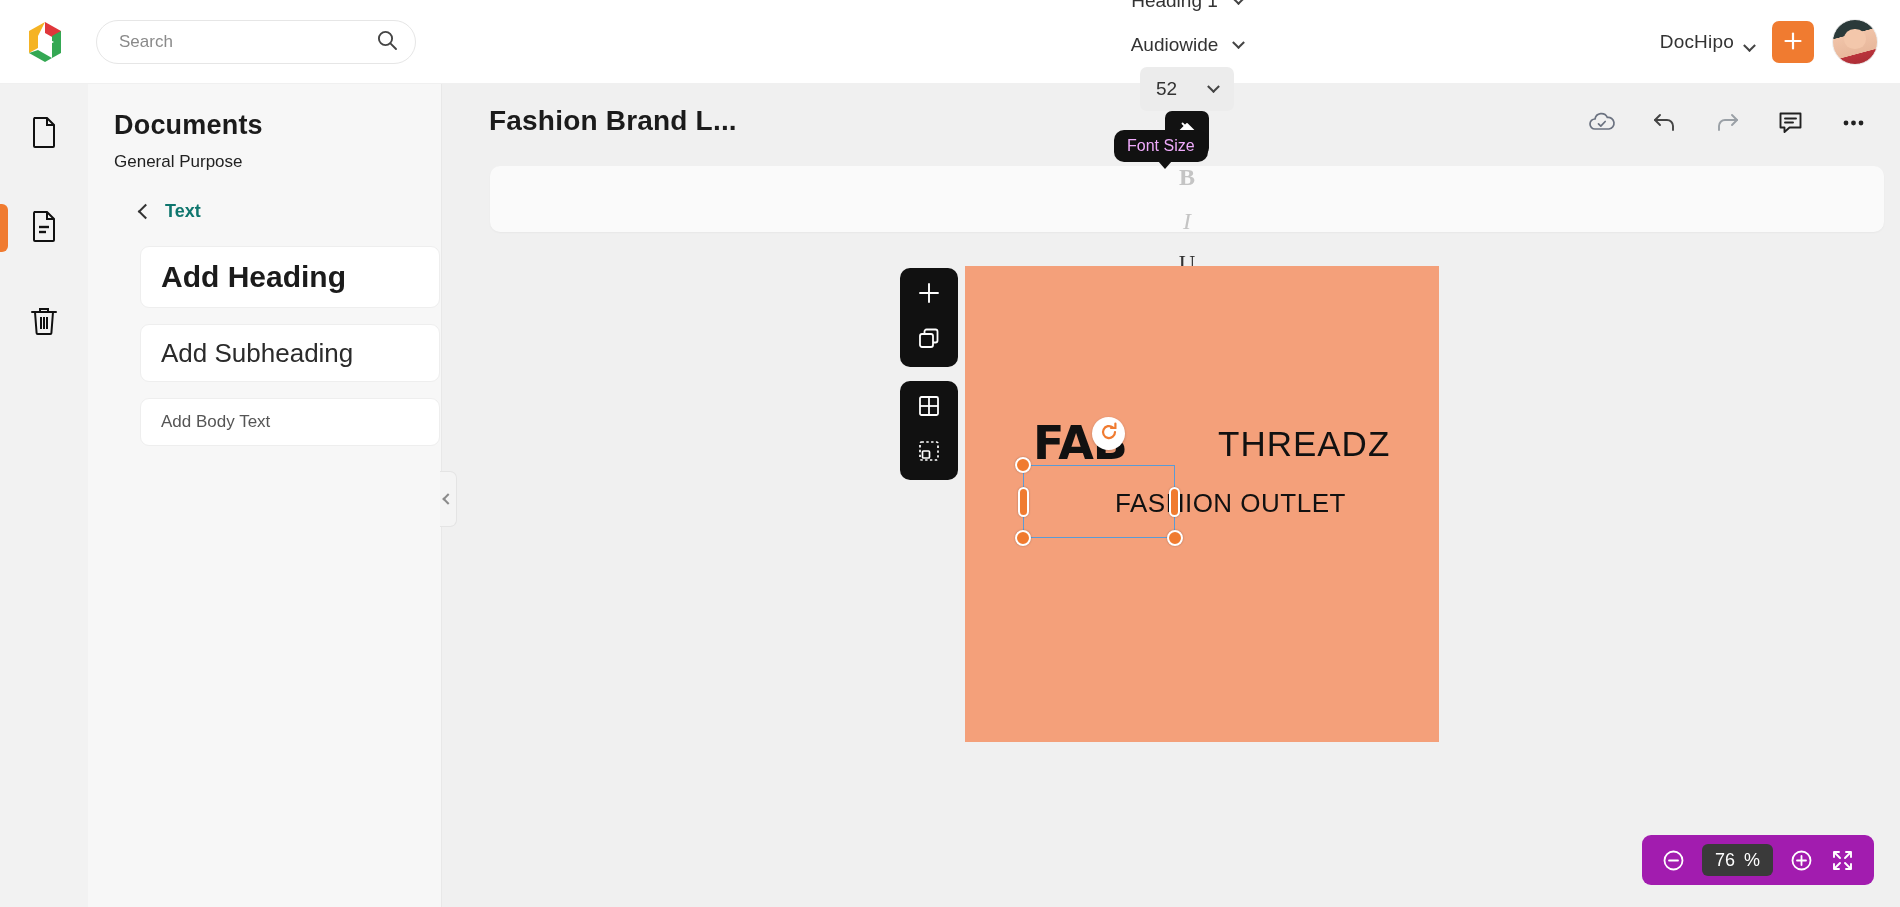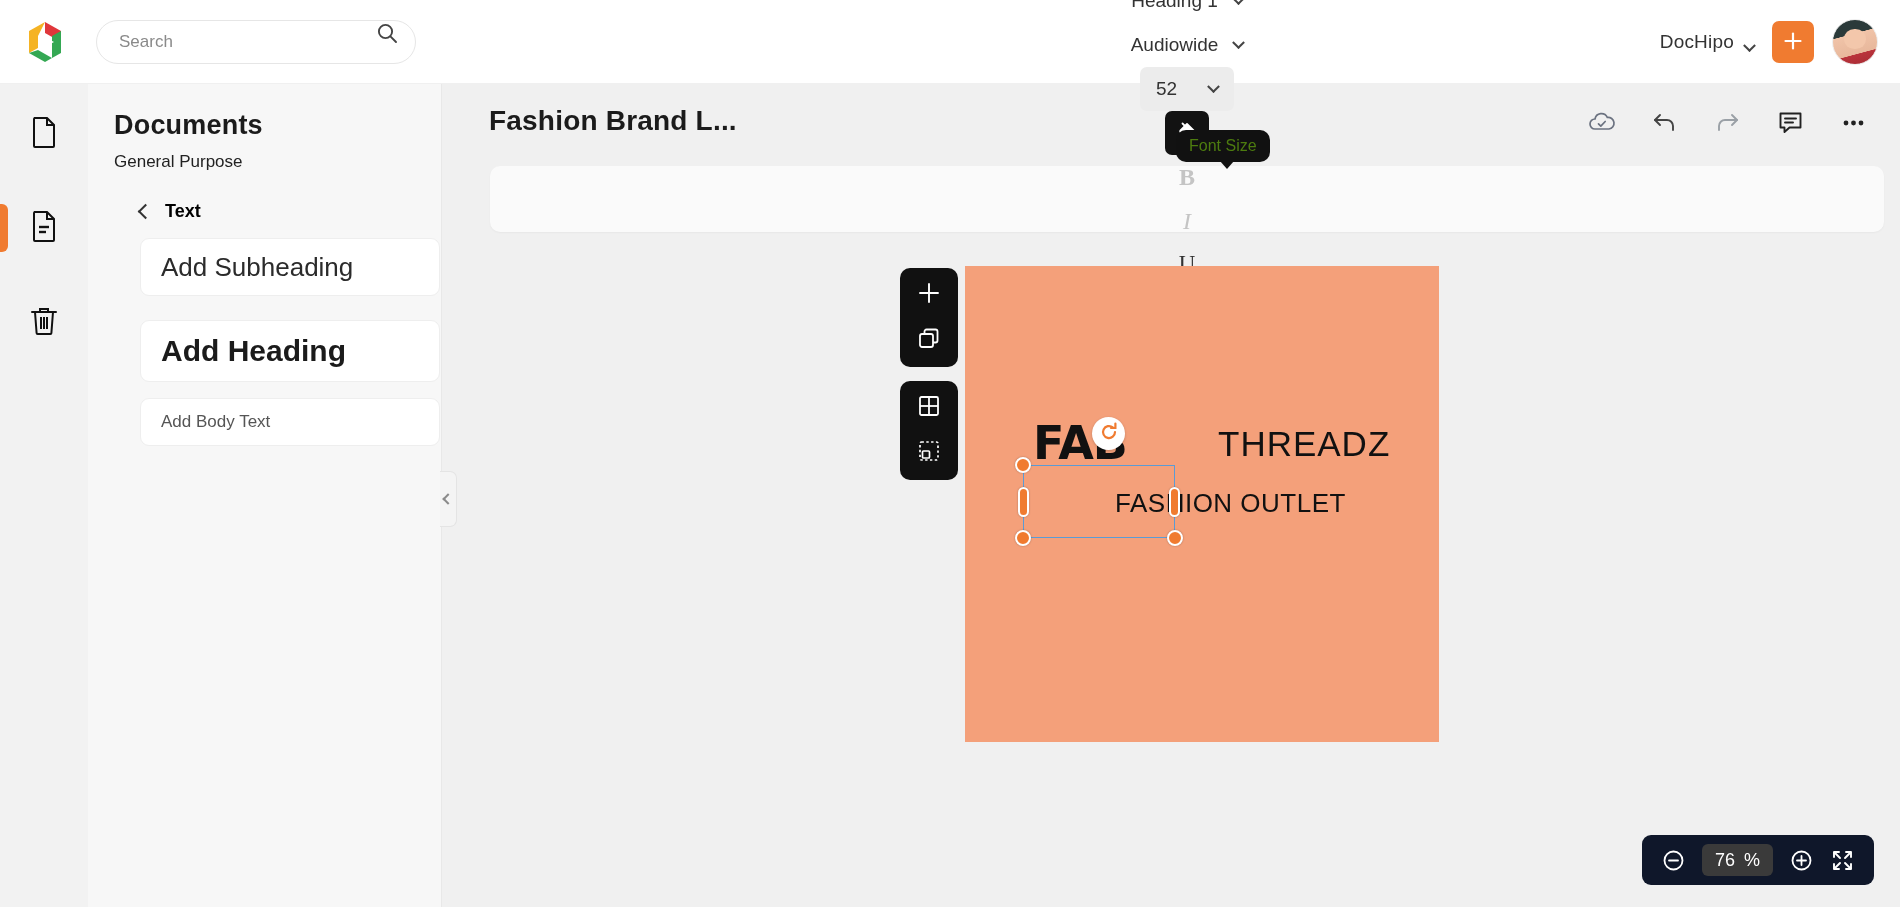--- a/index.html
+++ b/index.html
@@ -13,21 +13,21 @@
   
   .topbar {
     position: absolute; left: 0; top: 0; width: 1900px; height: 84px;
     background: #ffffff; display: flex; align-items: center;
     border-bottom: 1px solid #f0f0f0;
   }
   .logo { margin-left: 22px; width: 46px; height: 46px; position: relative; }
   .searchwrap {
     margin-left: 28px; width: 320px; height: 44px;
     border: 1px solid #e6e6e6; border-radius: 24px;
-    display: flex; padding: 0 16px 0 22px;
+    display: flex; align-items: center; padding: 0 16px 0 22px;
     background: #fff;
   }
   .searchwrap input {
     flex: 1; border: none; outline: none; font-size: 17px;
     color: #555; font-family: "Liberation Sans", sans-serif; background: transparent;
   }
   .searchwrap input::placeholder { color: #8a8a8a; }
   .topbar-right {
     margin-left: auto; display: flex; align-items: center; gap: 18px;
     margin-right: 22px;
@@ -69,21 +69,21 @@
     position: absolute; left: 88px; top: 84px; width: 354px; height: 823px;
     background: #f7f7f7; border-right: 1px solid #e8e8e8;
     padding: 26px 26px 0 26px;
   }
   .panel-title { font-size: 27px; font-weight: bold; color: #1b1b1b; letter-spacing: .2px; }
   .panel-sub { font-size: 17px; color: #222; margin-top: 11px; }
   .panel-back {
     display: flex; align-items: center; gap: 14px; margin-top: 29px;
     margin-left: 26px; cursor: pointer;
   }
-  .panel-back .lbl { font-size: 18px; font-weight: bold; color: #000000; }
+  .panel-back .lbl { font-size: 18px; font-weight: bold; color: #0f766e; }
   .chev-left {
     width: 11px; height: 11px; border-left: 2px solid #333; border-bottom: 2px solid #333;
     transform: rotate(45deg); display: inline-block;
   }
   .text-card {
     margin: 0 0 0 26px; width: 300px; background: #fff; border: 1px solid #eee;
     border-radius: 9px; display: flex; align-items: center; padding-left: 20px;
     cursor: pointer;
   }
   .tc1 { margin-top: 24px; height: 62px; font-size: 30px; font-weight: bold; color: #1b1b1b; }
@@ -138,21 +138,21 @@
   .tb-select.fontsize { background: #ececec; gap: 32px; padding: 0 16px; }
   .tb-btn.active-dark { background: #121212; }
   .tb-btn.active-soft { background: #e2e2e2; }
   .chev-dn {
     width: 9px; height: 9px; border-right: 2px solid #444; border-bottom: 2px solid #444;
     transform: rotate(45deg) translate(-2px,-2px);
   }
 
   
   .tooltip {
-    position: absolute; left: 1176px; top: 130px; background: #111; color: #4d7c0f;
+    position: absolute; left: 1114px; top: 130px; background: #111; color: #f0abfc;
     border-radius: 10px; padding: 7px 13px; font-size: 16px; z-index: 40;
   }
   .tooltip::after {
     content: ""; position: absolute; left: 44px; bottom: -7px;
     border-left: 7px solid transparent; border-right: 7px solid transparent;
     border-top: 8px solid #111;
   }
 
   
   .fs-dropdown {
@@ -215,21 +215,21 @@
   .h-r { right: -6px; top: 50%; margin-top: -15px; }
   .rotate {
     position: absolute; left: 1092px; top: 417px; width: 33px; height: 33px;
     border-radius: 50%; background: #fff; display: flex; align-items: center;
     justify-content: center; z-index: 31; box-shadow: 0 1px 3px rgba(0,0,0,.2);
   }
 
   
   .zoombar {
     position: absolute; right: 26px; bottom: 22px; height: 50px;
-    background: #0f172a; border-radius: 9px; display: flex; align-items: center;
+    background: #a21caf; border-radius: 9px; display: flex; align-items: center;
     gap: 16px; padding: 0 19px; z-index: 40;
   }
   .zbtn { cursor: pointer; display: flex; align-items: center; justify-content: center; }
   .zval {
     background: #3a3a3a; border-radius: 6px; height: 32px; display: flex;
     align-items: center; gap: 9px; padding: 0 13px; color: #fff; font-size: 18px;
   }
 </style>
 </head>
 <body>
@@ -305,22 +305,22 @@
     </div>
   </div>
 
   <div class="panel">
     <div class="panel-title">Documents</div>
     <div class="panel-sub">General Purpose</div>
     <div class="panel-back">
       <span class="chev-left"></span>
       <span class="lbl">Text</span>
     </div>
+    <div class="text-card tc1">Add Heading</div>
     <div class="text-card tc2">Add Subheading</div>
-    <div class="text-card tc1">Add Heading</div>
     <div class="text-card tc3">Add Body Text</div>
   </div>
 
   <div class="collapse">
     <i></i>
   </div>
 
   <div class="editor">
     <div class="doc-title">Fashion Brand L...</div>
 

